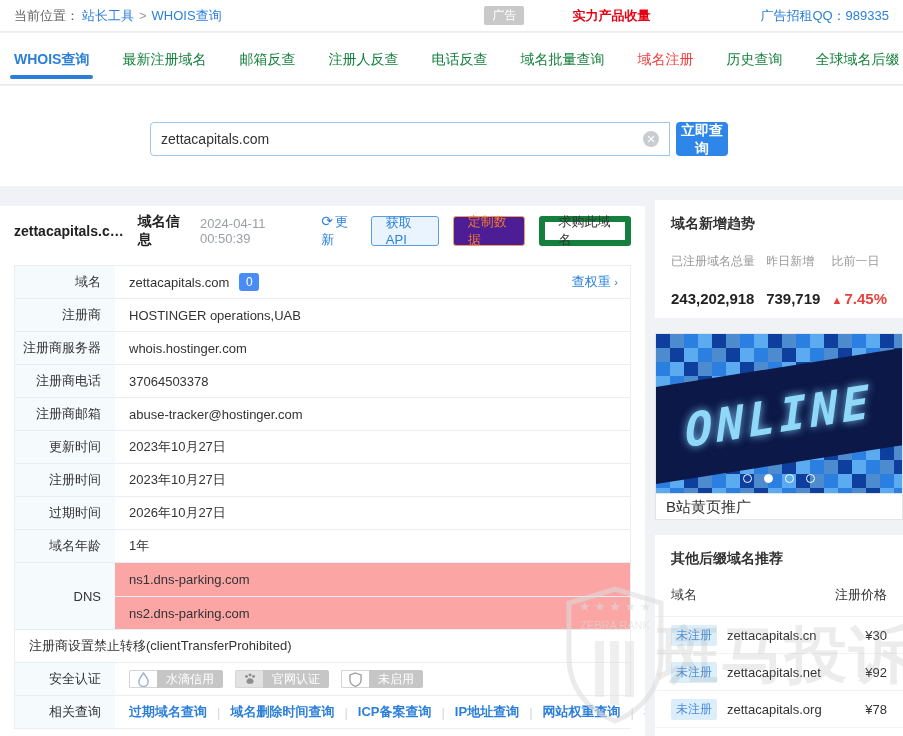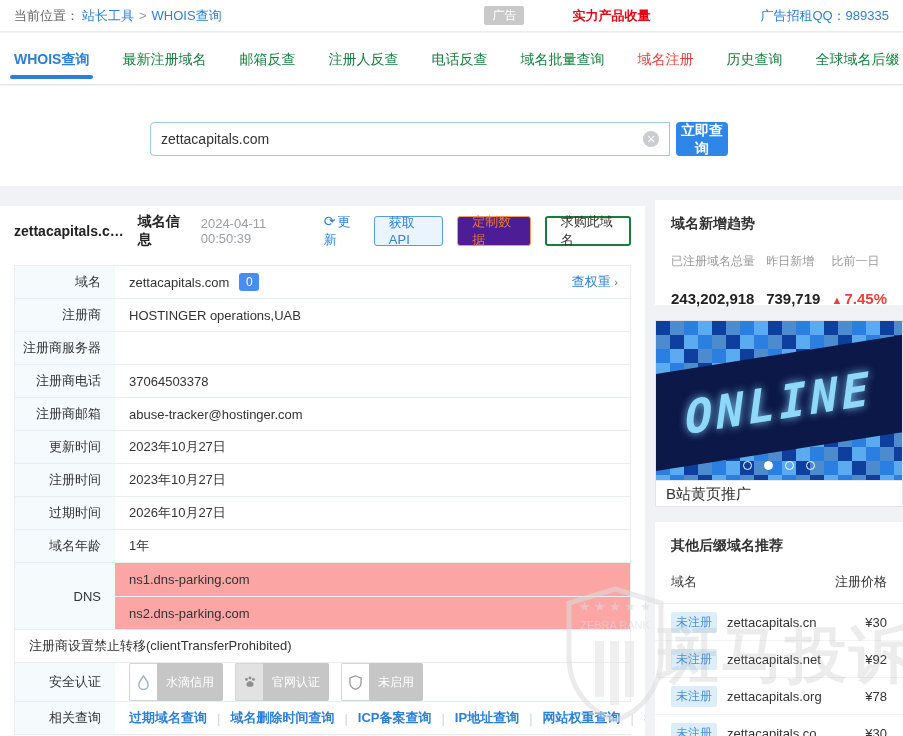--- a/index.html
+++ b/index.html
@@ -78,21 +78,21 @@
   .dom-info-label { font-weight:bold; font-size:14px; color:#222; margin-left:14px; }
   .dom-time { color:#9aa0a6; font-size:13px; margin-left:12px; }
   .refresh-link { color:#2b7fd9; margin-left:14px; cursor:pointer; font-size:13px; }
   .refresh-icon { font-size:14px; margin-right:2px; }
   .hdr-buttons { margin-left:auto; display:flex; }
   .btn { height:30px; padding:0 14px; font-size:13px; border-radius:3px; cursor:pointer;
          display:flex; align-items:center; margin-left:14px;
          font-family:"Liberation Sans","DejaVu Sans",sans-serif; }
   .btn-api { background:#eaf4fe; border:1px solid #5b9ce0; color:#2e82d8; }
   .btn-custom { background:#4c1d95; border:1px solid #f0a064; color:#f07830; }
-  .btn-buy { background:#fff; border:2px solid #15803d; color:#333; }
+  .btn-buy { background:#fff; border:6px solid #15803d; color:#333; }
 
   
   .whois-table {
     margin:12px 14px 0 14px; border:1px solid #e8eef4; border-bottom:none; width:617px;
   }
   .w-row { display:flex; border-bottom:1px solid #e8eef4; min-height:33px; }
   .w-label {
     width:100px; flex:none; background:#f5fafd; display:flex; align-items:center;
     justify-content:flex-end; padding-right:14px; color:#333;
   }
@@ -104,21 +104,21 @@
   .dns-sub { height:33px; display:flex; align-items:center; padding-left:14px; }
   .dns-sub + .dns-sub { border-top:1px solid #e8eef4; }
   .badge-zero {
     background:#4a8cf5; color:#fff; border-radius:3px; min-width:20px; height:18px;
     text-align:center; line-height:18px; font-size:12px; margin-left:10px; padding:0 3px;
     cursor:pointer;
   }
   .weight-link { margin-left:auto; color:#2b7fd9; cursor:pointer; }
   .weight-arrow { font-size:11px; }
   .sec-badges { display:flex; gap:12px; align-items:center; }
-  .sec-badge { display:flex; height:38px; cursor:default; }
+  .sec-badge { display:flex; height:18px; cursor:default; }
   .sec-ico {
     width:28px; background:#fff; border:1px solid #d5d5d5; border-right:none;
     display:flex; align-items:center; justify-content:center; border-radius:2px 0 0 2px;
   }
   .sec-ico.gray { background:#e2e2e2; }
   .sec-lbl {
     background:#c6c6c6; color:#fff; font-size:12px; display:flex; align-items:center;
     padding:0 9px; border-radius:0 2px 2px 0;
   }
   .rel-links { display:flex; align-items:center; flex-wrap:nowrap; }
@@ -257,20 +257,21 @@
           <span class="weight-link"><span>查权重</span> <span class="weight-arrow">›</span></span>
         </div>
       </div>
 
       <div class="w-row">
         <div class="w-label">注册商</div>
         <div class="w-value">HOSTINGER operations,UAB</div>
       </div>
       <div class="w-row">
         <div class="w-label">注册商服务器</div>
+        <div class="w-value">whois.hostinger.com</div>
       </div>
       <div class="w-row">
         <div class="w-label">注册商电话</div>
         <div class="w-value">37064503378</div>
       </div>
       <div class="w-row">
         <div class="w-label">注册商邮箱</div>
         <div class="w-value">abuse-tracker@hostinger.com</div>
       </div>
       <div class="w-row">
@@ -351,21 +352,21 @@
           <span class="rel-link">网站权重查询</span>
           <span class="rel-sep">|</span>
           <span class="rel-link">SEO综合查询</span>
         </div>
       </div>
     </div>
   </div>
 
   <div class="sidebar">
 
-    <div class="side-card" style="height:105px;">
+    <div class="side-card" style="height:118px;">
       <div class="side-title">域名新增趋势</div>
       <div class="trend-stats">
         <div class="stat">
           <span class="stat-label">已注册域名总量</span>
           <span class="stat-value">243,202,918</span>
         </div>
         <div class="stat">
           <span class="stat-label">昨日新增</span>
           <span class="stat-value">739,719</span>
         </div>

